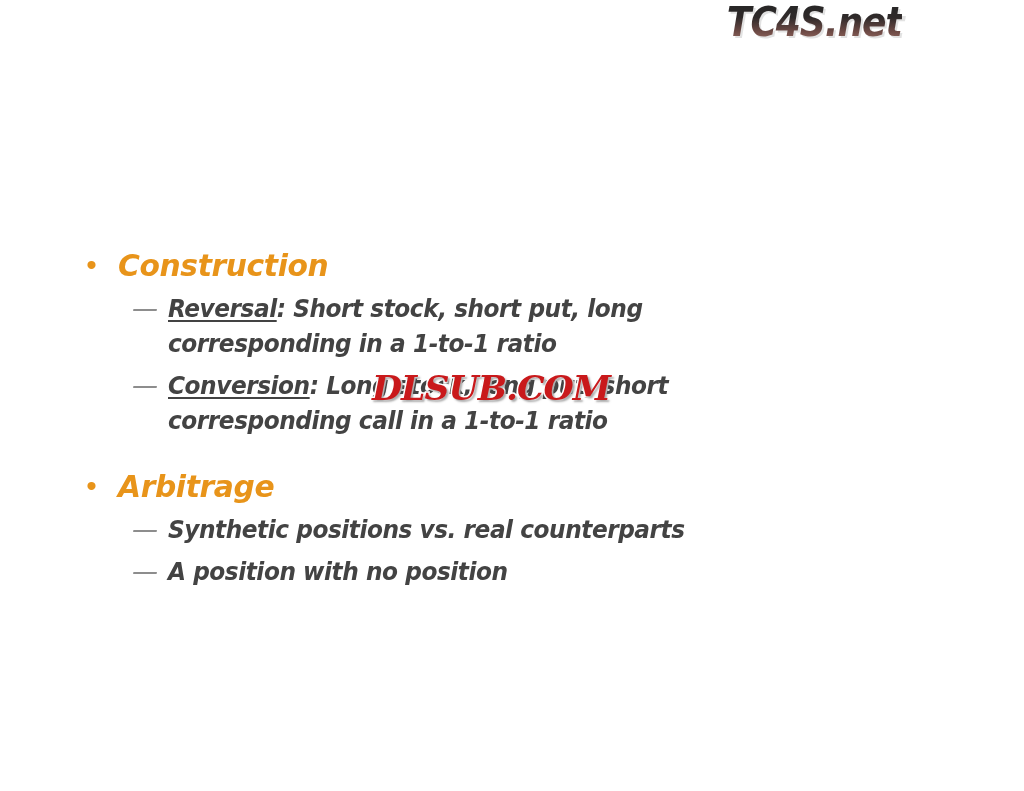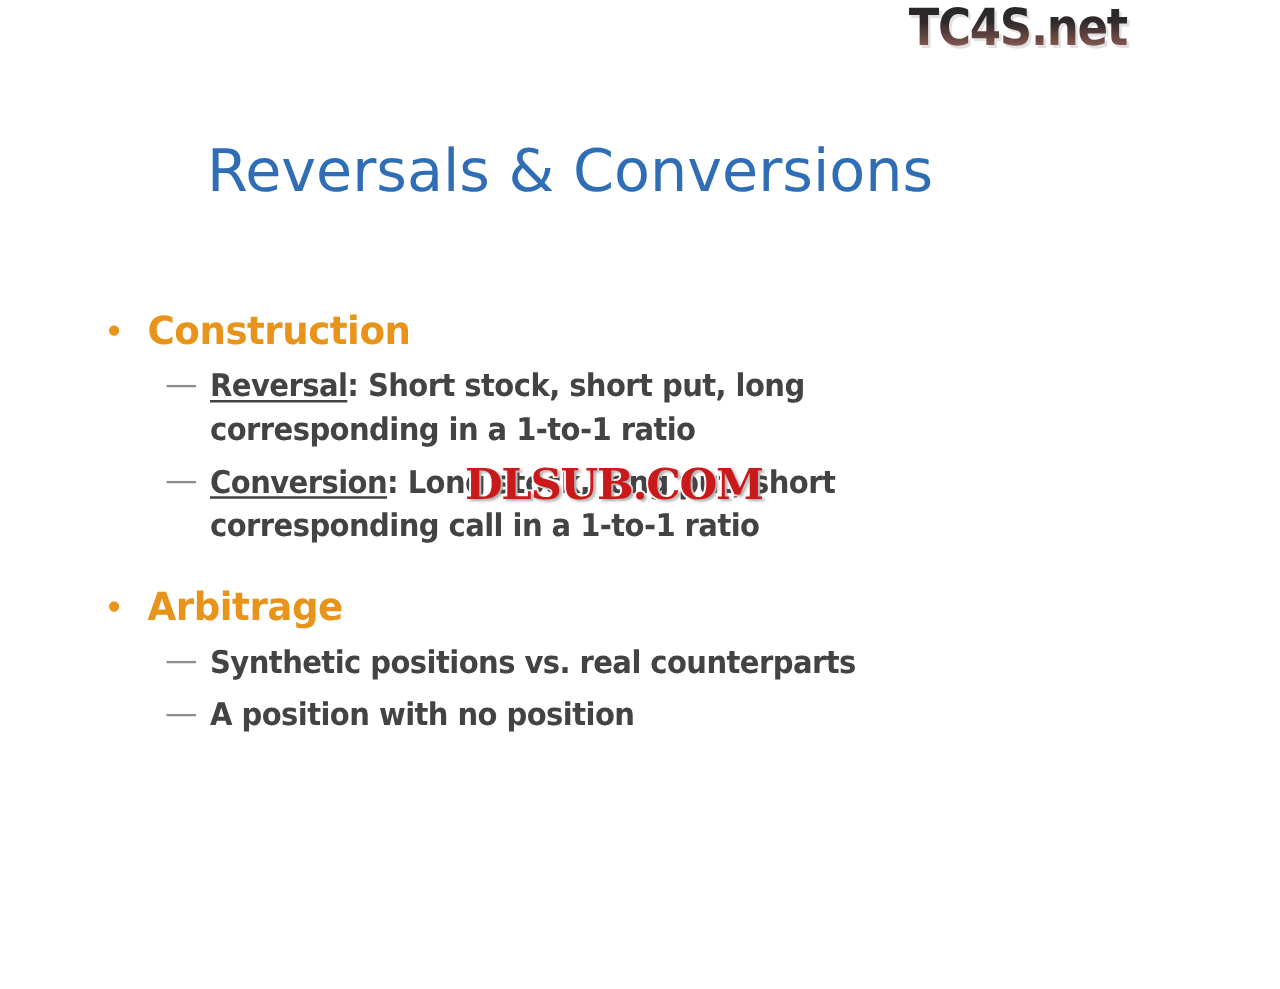--- a/index.html
+++ b/index.html
@@ -10,20 +10,21 @@
   body {
     font-family: "Liberation Sans", sans-serif;
   }
 
   .slide {
     position: relative;
     width: 912px;
     height: 791px;
     background: #ffffff;
     overflow: hidden;
+    font-style: italic;
   }
 
   
   .brand-top {
     position: absolute;
     top: 2px;
     right: 10px;
     font-family: "DejaVu Sans", sans-serif;
     font-weight: bold;
     font-size: 41px;
@@ -175,21 +176,20 @@
   }
 </style>
 </head>
 <body>
 
 <div class="slide">
 
   <div class="brand-top-shadow">TC4S.net</div>
   <div class="brand-top">TC4S.net</div>
 
-  <div class="slide-title">Reversals &amp; Conversions</div>
 
   <div class="body-area">
 
     <div class="l1">
       <span class="l1-dot">•</span>
       <span class="l1-text">Construction</span>
     </div>
 
     <div class="l2-group">
       <div class="l2">

